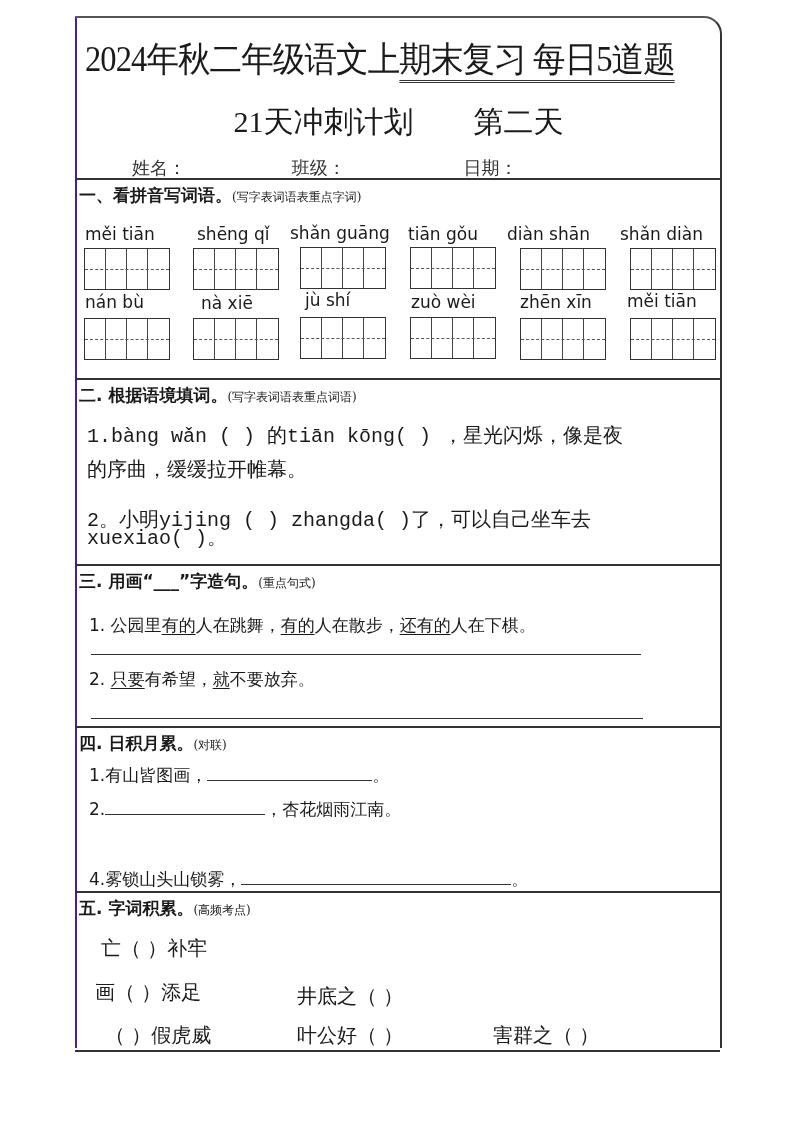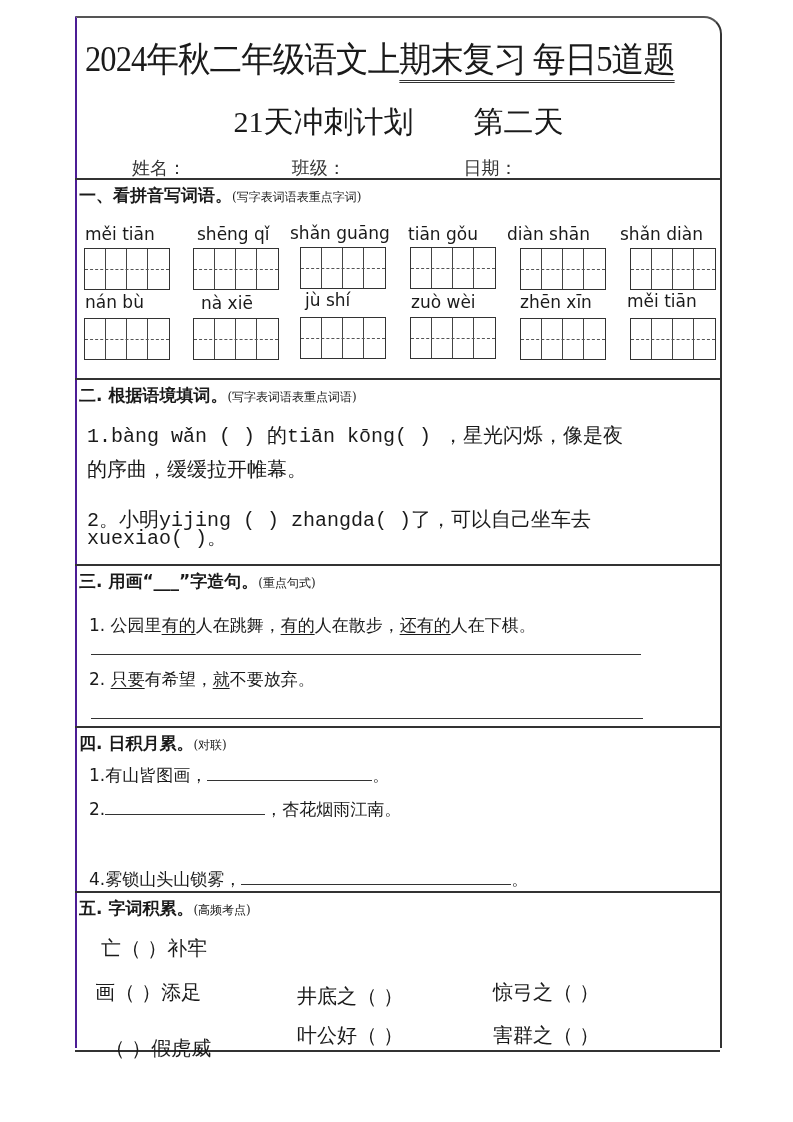--- a/index.html
+++ b/index.html
@@ -198,18 +198,17 @@
     <div class="line" style="top:140px;">
       <span>4.雾锁山头山锁雾，</span><span class="blank-inline" style="width:270px;"></span><span>。</span>
     </div>
   </div>
 
   <div class="section s5" style="top:873px; height:157px; border-bottom:2px solid #333;">
     <div class="sec-title"><span>五. 字词积累。</span><span class="sec-note">(高频考点)</span></div>
     <span class="idiom" style="left:26px; top:42px;">亡（    ）补牢</span>
     <span class="idiom" style="left:222px; top:42px;margin-top:48px;">井底之（    ）</span>
     <span class="idiom" style="left:20px; top:86px;">画（    ）添足</span>
-    <span class="idiom" style="left:418px; top:86px;">惊弓之（    ）</span>
-    <span class="idiom" style="left:30px; top:129px;margin-top:13px;">（    ）假虎威</span>
+    <span class="idiom" style="left:30px; top:129px;">（    ）假虎威</span>
     <span class="idiom" style="left:222px; top:129px;">叶公好（    ）</span>
     <span class="idiom" style="left:418px; top:129px;">害群之（    ）</span>
   </div>
 </div>
 
 </body></html>

